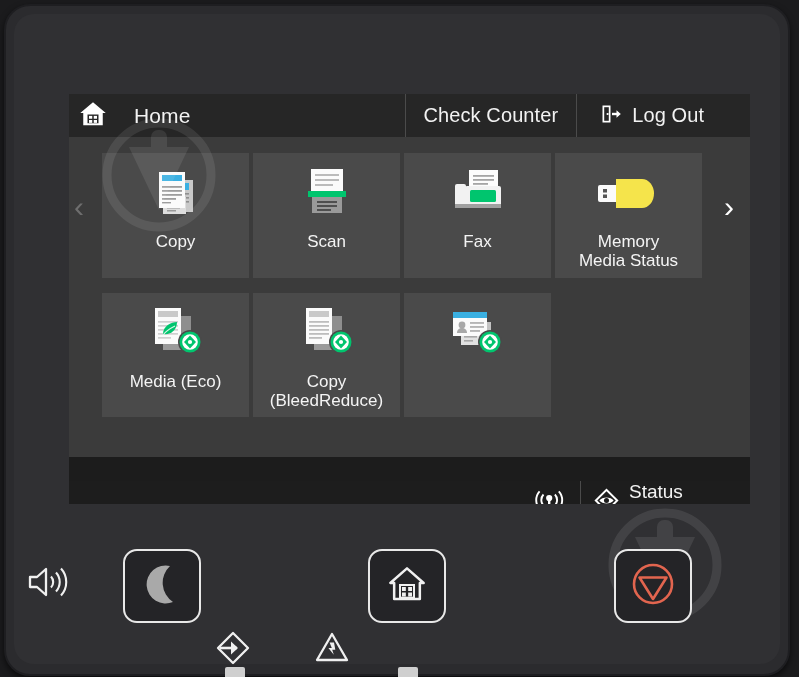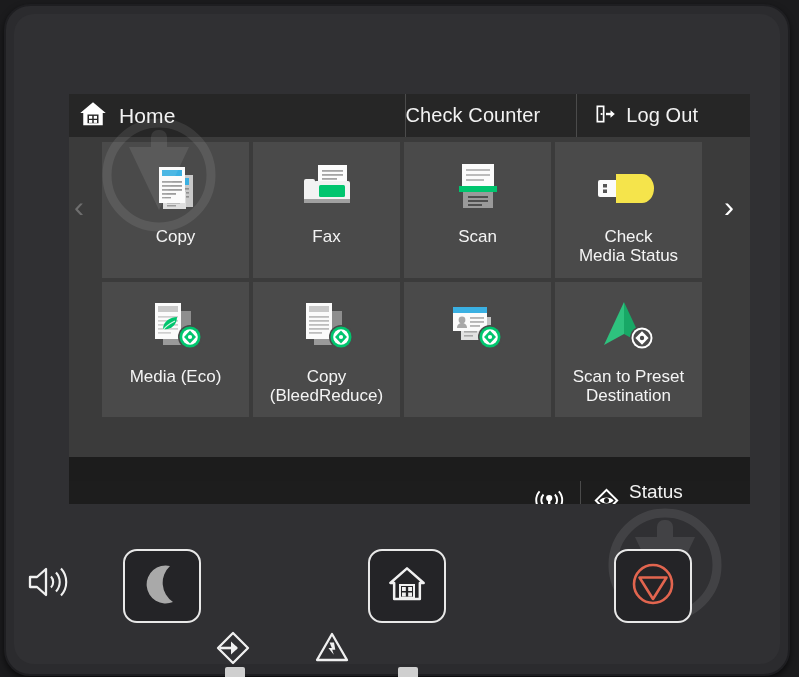--- a/index.html
+++ b/index.html
@@ -20,32 +20,32 @@
   
   #screen{
     position:absolute;left:63px;top:88px;width:681px;height:410px;
     background:#1c1c1c;overflow:hidden;
   }
 
   
   #header{position:absolute;left:0;top:0;width:681px;height:43px;background:#262626;display:flex;}
   .hdr-cell{display:flex;align-items:center;height:43px;color:#f2f2f2;}
   #hdr-home{width:336px;padding-left:9px;box-sizing:border-box;}
-  #hdr-check{width:171px;border-left:1px solid #4b4b4b;}
-  #hdr-logout{width:174px;padding-left:16px;box-sizing:border-box;border-left:1px solid #4b4b4b;}
+  #hdr-check{width:171px;justify-content:center;border-left:1px solid #4b4b4b;}
+  #hdr-logout{width:174px;padding-left:22px;box-sizing:border-box;border-left:1px solid #4b4b4b;}
   .hdr-label{font-size:20px;letter-spacing:.1px;}
-  #hdr-home .hdr-label{margin-left:11px;font-size:21px;}
+  #hdr-home .hdr-label{margin-left:26px;font-size:21px;}
   #hdr-logout .hdr-label{margin-left:9px;}
 
   
   #tile-area{position:absolute;left:0;top:43px;width:681px;height:320px;background:#3b3b3b;}
   #tile-grid{position:absolute;left:33px;top:5px;width:600px;height:275px;
              display:grid;grid-template-columns:repeat(4,1fr);grid-template-rows:repeat(2,1fr);gap:4px;}
   .tile{background:#4a4a4a;display:flex;flex-direction:column;align-items:center;justify-content:flex-start;
-        position:relative;padding-top:9px;box-sizing:border-box;}
+        position:relative;padding-top:3px;box-sizing:border-box;margin-top:11px;}
   .tile-icon{height:74px;width:100px;display:flex;align-items:center;justify-content:center;position:relative;}
   .tile-label{color:#f4f4f4;font-size:17px;line-height:19px;text-align:center;margin-top:2px;padding:0 3px;}
   .tile-label span{display:block;}
 
   
   .chev{position:absolute;top:186px;font-size:30px;line-height:1;font-weight:300;user-select:none;}
   #chev-left{left:68px;color:#6e6e6e;}
   #chev-right{left:718px;color:#ffffff;}
 
   
@@ -150,41 +150,20 @@
            </svg>
          </div>
          <div class="tile-label">
            <span>Copy</span>
          </div>
        </div>
 
        <div class="tile">
          <div class="tile-icon">
            <svg width="66" height="66" viewBox="0 0 66 66">
-             <rect x="24" y="10" width="29" height="19" fill="#fcfcfc"></rect>
-             <g fill="#a5a5a5">
-                  <rect x="28" y="15" width="21" height="1.8"></rect>
-                  <rect x="28" y="19" width="21" height="1.8"></rect>
-                  <rect x="28" y="23" width="15" height="1.8"></rect>
-                </g>
-             <rect x="20" y="26" width="36" height="21" rx="2" fill="#f2f2f2"></rect>
-             <rect x="25" y="30" width="26" height="12" rx="1.5" fill="#00c56e"></rect>
-             <rect x="10" y="24" width="11" height="23" rx="2" fill="#f2f2f2"></rect>
-             <rect x="10" y="44" width="11" height="4" fill="#a0a0a0"></rect>
-             <rect x="20" y="44" width="36" height="4" fill="#a0a0a0"></rect>
-           </svg>
-         </div>
-         <div class="tile-label">
-           <span>Fax</span>
-         </div>
-       </div>
-
-       <div class="tile">
-         <div class="tile-icon">
-           <svg width="66" height="66" viewBox="0 0 66 66">
              <rect x="17" y="9" width="32" height="24" fill="#fbfbfb"></rect>
              <g fill="#bbbbbb">
                   <rect x="21" y="14" width="24" height="2"></rect>
                   <rect x="21" y="19" width="24" height="2"></rect>
                   <rect x="21" y="24" width="18" height="2"></rect>
                 </g>
              <rect x="14" y="31" width="38" height="6" fill="#00c56e"></rect>
              <rect x="18" y="37" width="30" height="16" fill="#9a9a9a"></rect>
              <g fill="#4f4f4f">
                   <rect x="23" y="41" width="20" height="2"></rect>
@@ -193,29 +172,50 @@
                 </g>
            </svg>
          </div>
          <div class="tile-label">
            <span>Scan</span>
          </div>
        </div>
 
        <div class="tile">
          <div class="tile-icon">
+           <svg width="66" height="66" viewBox="0 0 66 66">
+             <rect x="24" y="10" width="29" height="19" fill="#fcfcfc"></rect>
+             <g fill="#a5a5a5">
+                  <rect x="28" y="15" width="21" height="1.8"></rect>
+                  <rect x="28" y="19" width="21" height="1.8"></rect>
+                  <rect x="28" y="23" width="15" height="1.8"></rect>
+                </g>
+             <rect x="20" y="26" width="36" height="21" rx="2" fill="#f2f2f2"></rect>
+             <rect x="25" y="30" width="26" height="12" rx="1.5" fill="#00c56e"></rect>
+             <rect x="10" y="24" width="11" height="23" rx="2" fill="#f2f2f2"></rect>
+             <rect x="10" y="44" width="11" height="4" fill="#a0a0a0"></rect>
+             <rect x="20" y="44" width="36" height="4" fill="#a0a0a0"></rect>
+           </svg>
+         </div>
+         <div class="tile-label">
+           <span>Fax</span>
+         </div>
+       </div>
+
+       <div class="tile">
+         <div class="tile-icon">
            <svg width="74" height="56" viewBox="0 0 74 56">
              <rect x="6" y="20" width="20" height="17" rx="2" fill="#fbfbfb"></rect>
              <rect x="11" y="24" width="4" height="3.5" fill="#555"></rect>
              <rect x="11" y="29.5" width="4" height="3.5" fill="#555"></rect>
              <path d="M24 14h26a12 14.5 0 0 1 0 29H24z" fill="#f5e44b"></path>
            </svg>
          </div>
          <div class="tile-label">
-           <span>Check</span>
+           <span>Memory</span>
            <span>Media Status</span>
          </div>
        </div>
 
        <div class="tile">
          <div class="tile-icon">
            <svg width="70" height="62" viewBox="0 0 70 62">
              <rect x="28" y="14" width="22" height="30" fill="#8e8e8e"></rect>
              <rect x="22" y="34" width="22" height="14" fill="#9a9a9a"></rect>
              <rect x="14" y="6" width="26" height="36" fill="#fbfbfb"></rect>
@@ -288,38 +288,20 @@
                 </g>
              <circle cx="47" cy="40" r="12" fill="#4a4a4a"></circle>
              <circle cx="47" cy="40" r="10.5" fill="#00c56e"></circle>
              <circle cx="47" cy="40" r="7.8" fill="#ffffff"></circle>
              <path d="M47 33.4 53 40l-6 6.6L41 40z" fill="#00c56e"></path>
              <circle cx="47" cy="40" r="2.1" fill="#ffffff"></circle>
            </svg>
          </div>
        </div>
 
-       <div class="tile">
-         <div class="tile-icon">
-           <svg width="70" height="62" viewBox="0 0 70 62">
-             <path d="M30 5 10 48l20-11z" fill="#2ec27e"></path>
-             <path d="M30 5 50 48l-20-11z" fill="#18a866"></path>
-             <path d="M30 5 30 37l0 11z" fill="#24b573"></path>
-             <circle cx="48" cy="41" r="12" fill="#4a4a4a"></circle>
-             <circle cx="48" cy="41" r="10.5" fill="#ffffff"></circle>
-             <circle cx="48" cy="41" r="8.6" fill="#4a4a4a"></circle>
-             <path d="M48 34.3 54.6 41 48 47.7 41.4 41z" fill="#ffffff"></path>
-             <circle cx="48" cy="41" r="2.2" fill="#4a4a4a"></circle>
-           </svg>
-         </div>
-         <div class="tile-label">
-           <span>Scan to Preset</span>
-           <span>Destination</span>
-         </div>
-       </div>
 
      </div>
 
      <div id="dots">
        <div class="dot-active">1</div>
 
      </div>
    </div>
 
    <div id="statusbar">

